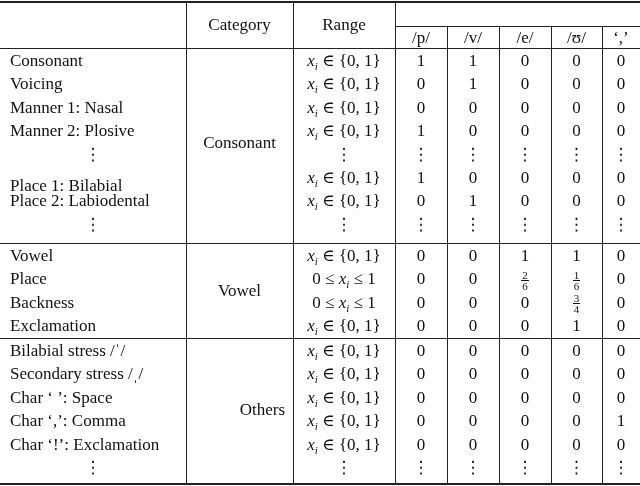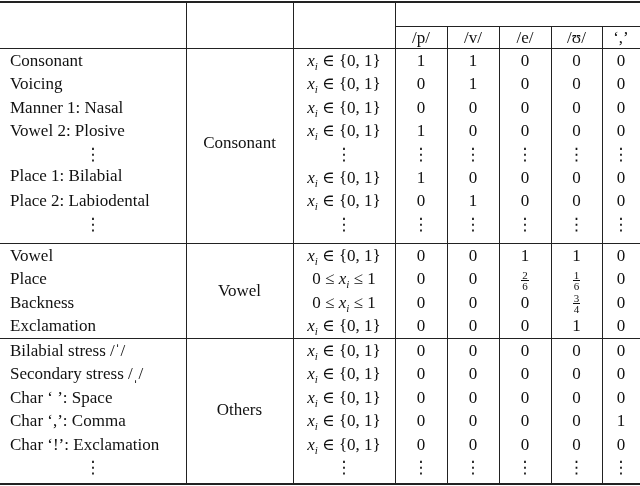--- a/index.html
+++ b/index.html
@@ -26,20 +26,22 @@
   <div class="hline" style="top:483px;height:2px;"></div>
 
   <div class="vline" style="left:186px;top:3px;height:480px;"></div>
   <div class="vline" style="left:293px;top:3px;height:480px;"></div>
   <div class="vline" style="left:395px;top:3px;height:480px;"></div>
   <div class="vline" style="left:447px;top:27px;height:456px;"></div>
   <div class="vline" style="left:499px;top:27px;height:456px;"></div>
   <div class="vline" style="left:551px;top:27px;height:456px;"></div>
   <div class="vline" style="left:602px;top:27px;height:456px;"></div>
 
+  <div class="cell center" style="left:186px;width:107px;top:13px;">Category</div>
+  <div class="cell center" style="left:293px;width:102px;top:13px;">Range</div>
   <div id="ex-headers">
       <div class="cell center" style="left: 395px; width: 52px; top: 26px;">/p/</div>
       <div class="cell center" style="left: 447px; width: 52px; top: 26px;">/v/</div>
       <div class="cell center" style="left: 499px; width: 52px; top: 26px;">/e/</div>
       <div class="cell center" style="left: 551px; width: 51px; top: 26px;">/ʊ/</div>
       <div class="cell center" style="left: 602px; width: 38px; top: 26px;">‘,’</div>
     </div>
 
   <div id="body-rows">
       <div class="cell center" style="left: 186px; width: 107px; top: 131.1px;">Consonant</div>
@@ -57,35 +59,35 @@
       <div class="cell center" style="left: 499px; width: 52px; top: 72.4px;">0</div>
       <div class="cell center" style="left: 551px; width: 51px; top: 72.4px;">0</div>
       <div class="cell center" style="left: 602px; width: 38px; top: 72.4px;">0</div>
       <div class="cell" style="left: 10px; top: 95.8px;">Manner 1: Nasal</div>
       <div class="cell center" style="left: 293px; width: 102px; top: 95.8px;"><span></span><span class="math">x<sub style="font-size:11px">i</sub></span><span> ∈ {0, 1}</span></div>
       <div class="cell center" style="left: 395px; width: 52px; top: 95.8px;">0</div>
       <div class="cell center" style="left: 447px; width: 52px; top: 95.8px;">0</div>
       <div class="cell center" style="left: 499px; width: 52px; top: 95.8px;">0</div>
       <div class="cell center" style="left: 551px; width: 51px; top: 95.8px;">0</div>
       <div class="cell center" style="left: 602px; width: 38px; top: 95.8px;">0</div>
-      <div class="cell" style="left: 10px; top: 119.2px;">Vowel 2: Plosive</div>
+      <div class="cell" style="left: 10px; top: 119.2px;">Manner 2: Plosive</div>
       <div class="cell center" style="left: 293px; width: 102px; top: 119.2px;"><span></span><span class="math">x<sub style="font-size:11px">i</sub></span><span> ∈ {0, 1}</span></div>
       <div class="cell center" style="left: 395px; width: 52px; top: 119.2px;">1</div>
       <div class="cell center" style="left: 447px; width: 52px; top: 119.2px;">0</div>
       <div class="cell center" style="left: 499px; width: 52px; top: 119.2px;">0</div>
       <div class="cell center" style="left: 551px; width: 51px; top: 119.2px;">0</div>
       <div class="cell center" style="left: 602px; width: 38px; top: 119.2px;">0</div>
       <div class="cell center" style="left: 0px; width: 186px; top: 142.6px;">⋮</div>
       <div class="cell center" style="left: 293px; width: 102px; top: 142.6px;">⋮</div>
       <div class="cell center" style="left: 395px; width: 52px; top: 142.6px;">⋮</div>
       <div class="cell center" style="left: 447px; width: 52px; top: 142.6px;">⋮</div>
       <div class="cell center" style="left: 499px; width: 52px; top: 142.6px;">⋮</div>
       <div class="cell center" style="left: 551px; width: 51px; top: 142.6px;">⋮</div>
       <div class="cell center" style="left: 602px; width: 38px; top: 142.6px;">⋮</div>
-      <div class="cell" style="left: 10px; top: 164px;">Place 1: Bilabial</div>
+      <div class="cell" style="left: 10px; top: 174px;">Place 1: Bilabial</div>
       <div class="cell center" style="left: 293px; width: 102px; top: 166px;"><span></span><span class="math">x<sub style="font-size:11px">i</sub></span><span> ∈ {0, 1}</span></div>
       <div class="cell center" style="left: 395px; width: 52px; top: 166px;">1</div>
       <div class="cell center" style="left: 447px; width: 52px; top: 166px;">0</div>
       <div class="cell center" style="left: 499px; width: 52px; top: 166px;">0</div>
       <div class="cell center" style="left: 551px; width: 51px; top: 166px;">0</div>
       <div class="cell center" style="left: 602px; width: 38px; top: 166px;">0</div>
       <div class="cell" style="left: 10px; top: 189.4px;">Place 2: Labiodental</div>
       <div class="cell center" style="left: 293px; width: 102px; top: 189.4px;"><span></span><span class="math">x<sub style="font-size:11px">i</sub></span><span> ∈ {0, 1}</span></div>
       <div class="cell center" style="left: 395px; width: 52px; top: 189.4px;">0</div>
       <div class="cell center" style="left: 447px; width: 52px; top: 189.4px;">1</div>
@@ -130,21 +132,21 @@
           <span>4</span>
         </span></div>
       <div class="cell center" style="left: 602px; width: 38px; top: 290.8px;">0</div>
       <div class="cell" style="left: 10px; top: 314.2px;">Exclamation</div>
       <div class="cell center" style="left: 293px; width: 102px; top: 314.2px;"><span></span><span class="math">x<sub style="font-size:11px">i</sub></span><span> ∈ {0, 1}</span></div>
       <div class="cell center" style="left: 395px; width: 52px; top: 314.2px;">0</div>
       <div class="cell center" style="left: 447px; width: 52px; top: 314.2px;">0</div>
       <div class="cell center" style="left: 499px; width: 52px; top: 314.2px;">0</div>
       <div class="cell center" style="left: 551px; width: 51px; top: 314.2px;">1</div>
       <div class="cell center" style="left: 602px; width: 38px; top: 314.2px;">0</div>
-      <div class="cell center" style="left: 186px; width: 107px; top: 397.7px;">Others</div>
+      <div class="cell center" style="left: 178px; width: 107px; top: 397.7px; text-align: right;">Others</div>
       <div class="cell" style="left: 10px; top: 339px;">Bilabial stress /ˈ/</div>
       <div class="cell center" style="left: 293px; width: 102px; top: 339px;"><span></span><span class="math">x<sub style="font-size:11px">i</sub></span><span> ∈ {0, 1}</span></div>
       <div class="cell center" style="left: 395px; width: 52px; top: 339px;">0</div>
       <div class="cell center" style="left: 447px; width: 52px; top: 339px;">0</div>
       <div class="cell center" style="left: 499px; width: 52px; top: 339px;">0</div>
       <div class="cell center" style="left: 551px; width: 51px; top: 339px;">0</div>
       <div class="cell center" style="left: 602px; width: 38px; top: 339px;">0</div>
       <div class="cell" style="left: 10px; top: 362.4px;">Secondary stress /ˌ/</div>
       <div class="cell center" style="left: 293px; width: 102px; top: 362.4px;"><span></span><span class="math">x<sub style="font-size:11px">i</sub></span><span> ∈ {0, 1}</span></div>
       <div class="cell center" style="left: 395px; width: 52px; top: 362.4px;">0</div>

